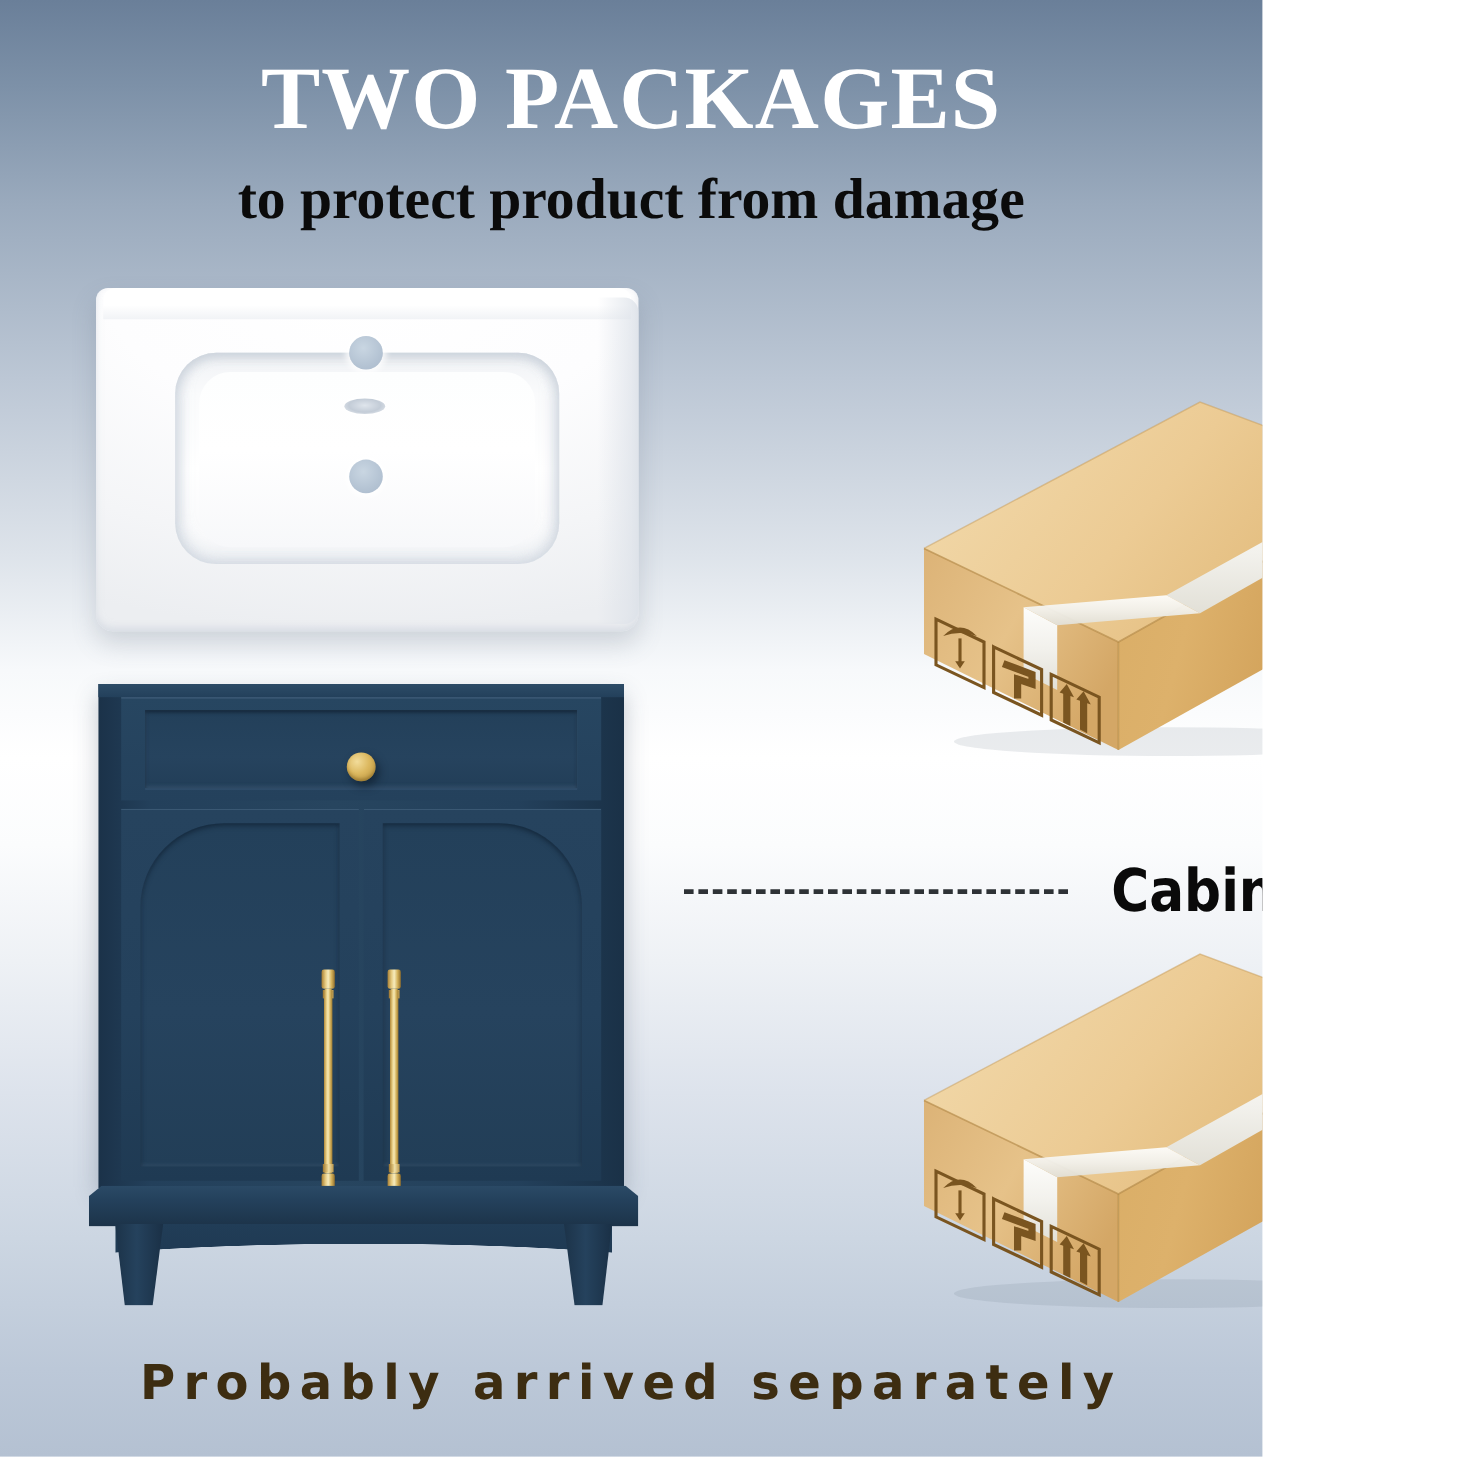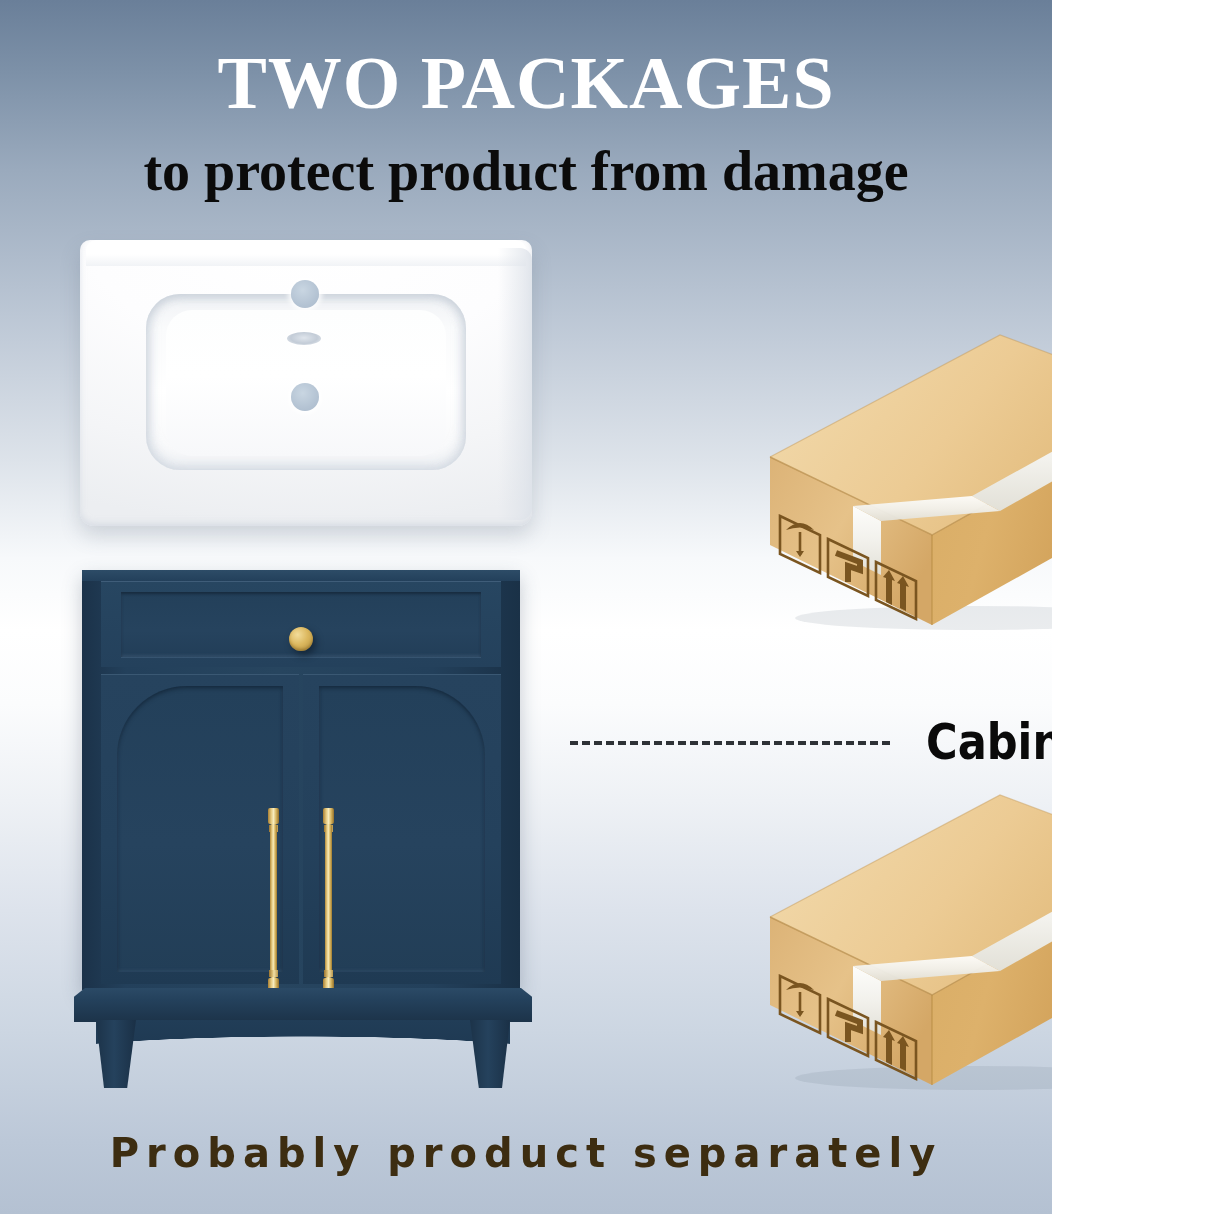--- a/index.html
+++ b/index.html
@@ -43,21 +43,21 @@
     line-height: 1;
     white-space: nowrap;
   }
   .subtitle {
     position: absolute;
     left: 0; right: 0;
     top: 143px;
     text-align: center;
     font-family: "Liberation Serif", "DejaVu Serif", serif;
     font-weight: bold;
-    font-size: 56px;
+    font-size: 48px;
     color: #0b0b0b;
     line-height: 1;
     white-space: nowrap;
   }
   .footnote {
     position: absolute;
     left: 0; right: 0;
     bottom: 38px;
     text-align: center;
     font-family: "DejaVu Sans", sans-serif;
@@ -464,15 +464,15 @@
         <g fill="#7a5520" stroke="none">
           <path d="M136,245 L142,248 L142,275 L136,272 z"></path>
           <path d="M133,247 L139,240 L145,251 z"></path>
           <path d="M150,251 L156,254 L156,281 L150,278 z"></path>
           <path d="M147,253 L153,246 L159,257 z"></path>
         </g>
       </g>
     </svg>
   </div>
 
-  <div class="footnote">Probably product separately</div>
+  <div class="footnote">Probably arrived separately</div>
 
 </div>
 
 </body></html>

